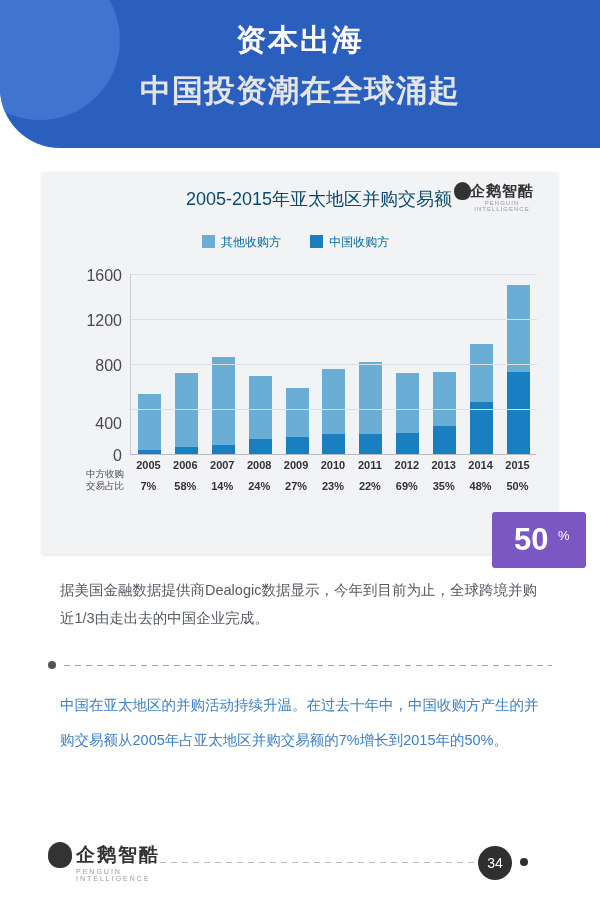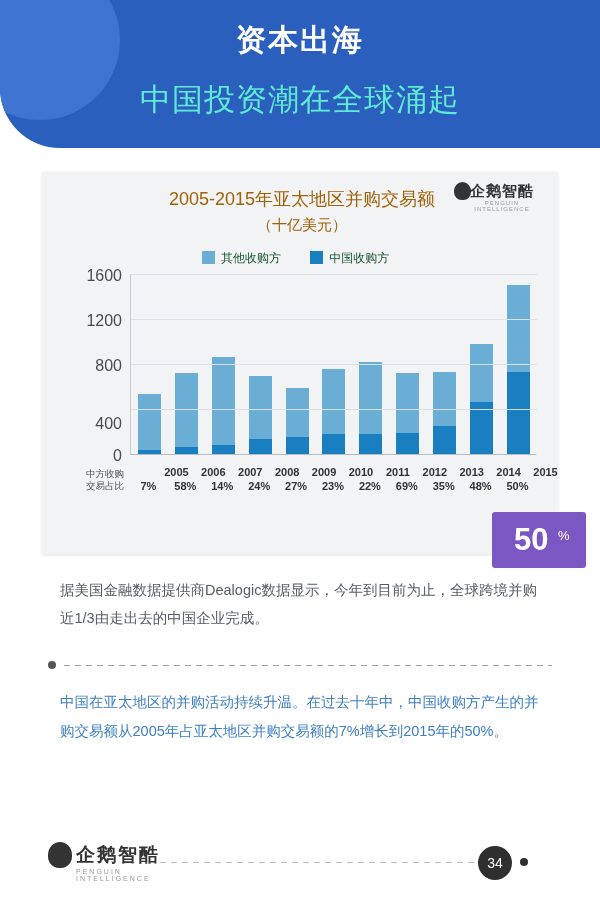--- a/index.html
+++ b/index.html
@@ -22,52 +22,51 @@
     background:#3f74d0;border-radius:50%;
   }
   .header-title{
     position:absolute;left:0;top:18px;width:600px;
     text-align:center;color:#ffffff;
     font-size:30px;font-weight:bold;letter-spacing:2px;
     line-height:44px;
   }
   .header-sub{
     position:absolute;left:0;top:68px;width:600px;
-    text-align:center;color:#5eead4;
-    font-size:31px;font-weight:normal;letter-spacing:1px;
+    text-align:center;color:#e5e5e5;
+    font-size:31px;font-weight:bold;letter-spacing:1px;
     line-height:46px;
-    margin-top:9px;
   }
   
   .card{
     position:absolute;left:42px;top:172px;width:516px;height:382px;
     background:#f2f3f5;
     box-shadow:0 1px 3px rgba(0,0,0,.12);
   }
   .chart-title{
-    position:absolute;left:110px;top:14px;width:300px;text-align:center;
-    color:#a16207;font-size:18px;line-height:26px;
+    position:absolute;left:110px;top:14px;width:300px;text-align:right;
+    color:#0c4a6e;font-size:18px;line-height:26px;
   }
   .chart-title .sub{display:block;font-size:15px;}
   .logo{
     position:absolute;right:10px;top:10px;width:92px;height:36px;
     color:#3a3a3a;font-size:9px;text-align:center;
   }
   .logo .lg-main{
     font-size:15px;font-weight:bold;letter-spacing:1px;color:#333;
     display:block;line-height:18px;
   }
   .logo .lg-sub{display:block;font-size:6px;color:#999;letter-spacing:1px;}
   .logo .lg-bird{
     position:absolute;left:-2px;top:0;width:17px;height:18px;
     background:#333;border-radius:50% 50% 45% 45%;
   }
   
   .legend{
-    position:absolute;left:130px;top:78px;font-size:12px;color:#14532d;padding-left:30px;
+    position:absolute;left:130px;top:62px;font-size:12px;color:#0369a1;padding-left:30px;
   }
   .legend span.sw{display:inline-block;width:13px;height:13px;vertical-align:-2px;margin-right:6px;}
   .legend .it1{margin-right:26px;}
   .sw-other{background:#6aaed6;}
   .sw-china{background:#1a7fc1;}
   
   .plot{
     position:absolute;left:88px;top:102px;width:406px;height:180px;
     border-left:1px solid #c9ccd1;
   }
@@ -78,21 +77,21 @@
   }
   .bars{position:absolute;left:0;bottom:0;width:406px;height:180px;display:flex;align-items:flex-end;}
   .barcol{flex:1;display:flex;flex-direction:column;justify-content:flex-end;align-items:center;height:100%;}
   .bar{width:23px;display:flex;flex-direction:column;justify-content:flex-end;height:100%;}
   .bar .seg-other{background:#6aaed6;width:100%;}
   .bar .seg-china{background:#1a7fc1;width:100%;}
   .axis{
     position:absolute;left:88px;top:282px;width:406px;height:1px;background:#b9bcc2;
   }
   .xlabels{
-    position:absolute;left:88px;top:294px;width:406px;display:flex;margin-left:28px;
+    position:absolute;left:88px;top:287px;width:406px;display:flex;
   }
   .xlabels div{flex:1;text-align:center;font-size:11px;color:#333;font-weight:bold;}
   .pctlabels{
     position:absolute;left:88px;top:308px;width:406px;display:flex;
   }
   .pctlabels div{flex:1;text-align:center;font-size:11px;color:#333;font-weight:bold;}
   .rowlabel{
     position:absolute;left:36px;top:296px;width:54px;
     font-size:9.5px;color:#4a4a4a;line-height:12px;text-align:center;
   }
@@ -122,21 +121,21 @@
   }
   .divider .dot{
     position:absolute;left:0;top:1px;width:8px;height:8px;background:#555;border-radius:50%;
   }
   .divider .line{
     position:absolute;left:16px;top:5px;width:488px;height:1px;
     background:repeating-linear-gradient(to right,#9aa0a8 0 6px,transparent 6px 11px);
   }
   .para2{
     position:absolute;left:60px;top:688px;width:492px;
-    font-size:14.5px;color:#3d7fc4;line-height:29px;
+    font-size:14.5px;color:#3d7fc4;line-height:35px;
   }
   
   .footer-line{
     position:absolute;left:160px;top:862px;width:330px;height:1px;
     background:repeating-linear-gradient(to right,#b9bcc2 0 6px,transparent 6px 11px);
   }
   .footer-logo{
     position:absolute;left:48px;top:840px;width:130px;height:42px;
   }
   .footer-logo .fbird{
@@ -161,21 +160,20 @@
 
 <div class="header">
   <div class="header-title">资本出海</div>
   <div class="header-sub">中国投资潮在全球涌起</div>
 </div>
 
 <div class="card">
 
   <div class="chart-title">
     <span>2005-2015年亚太地区并购交易额</span>
-    <span class="sub">（十亿美元）</span>
   </div>
 
   <div class="logo">
     <span class="lg-bird"></span>
     <span class="lg-main">企鹅智酷</span>
     <span class="lg-sub">PENGUIN INTELLIGENCE</span>
   </div>
 
   <div class="legend">
     <span class="it1">

